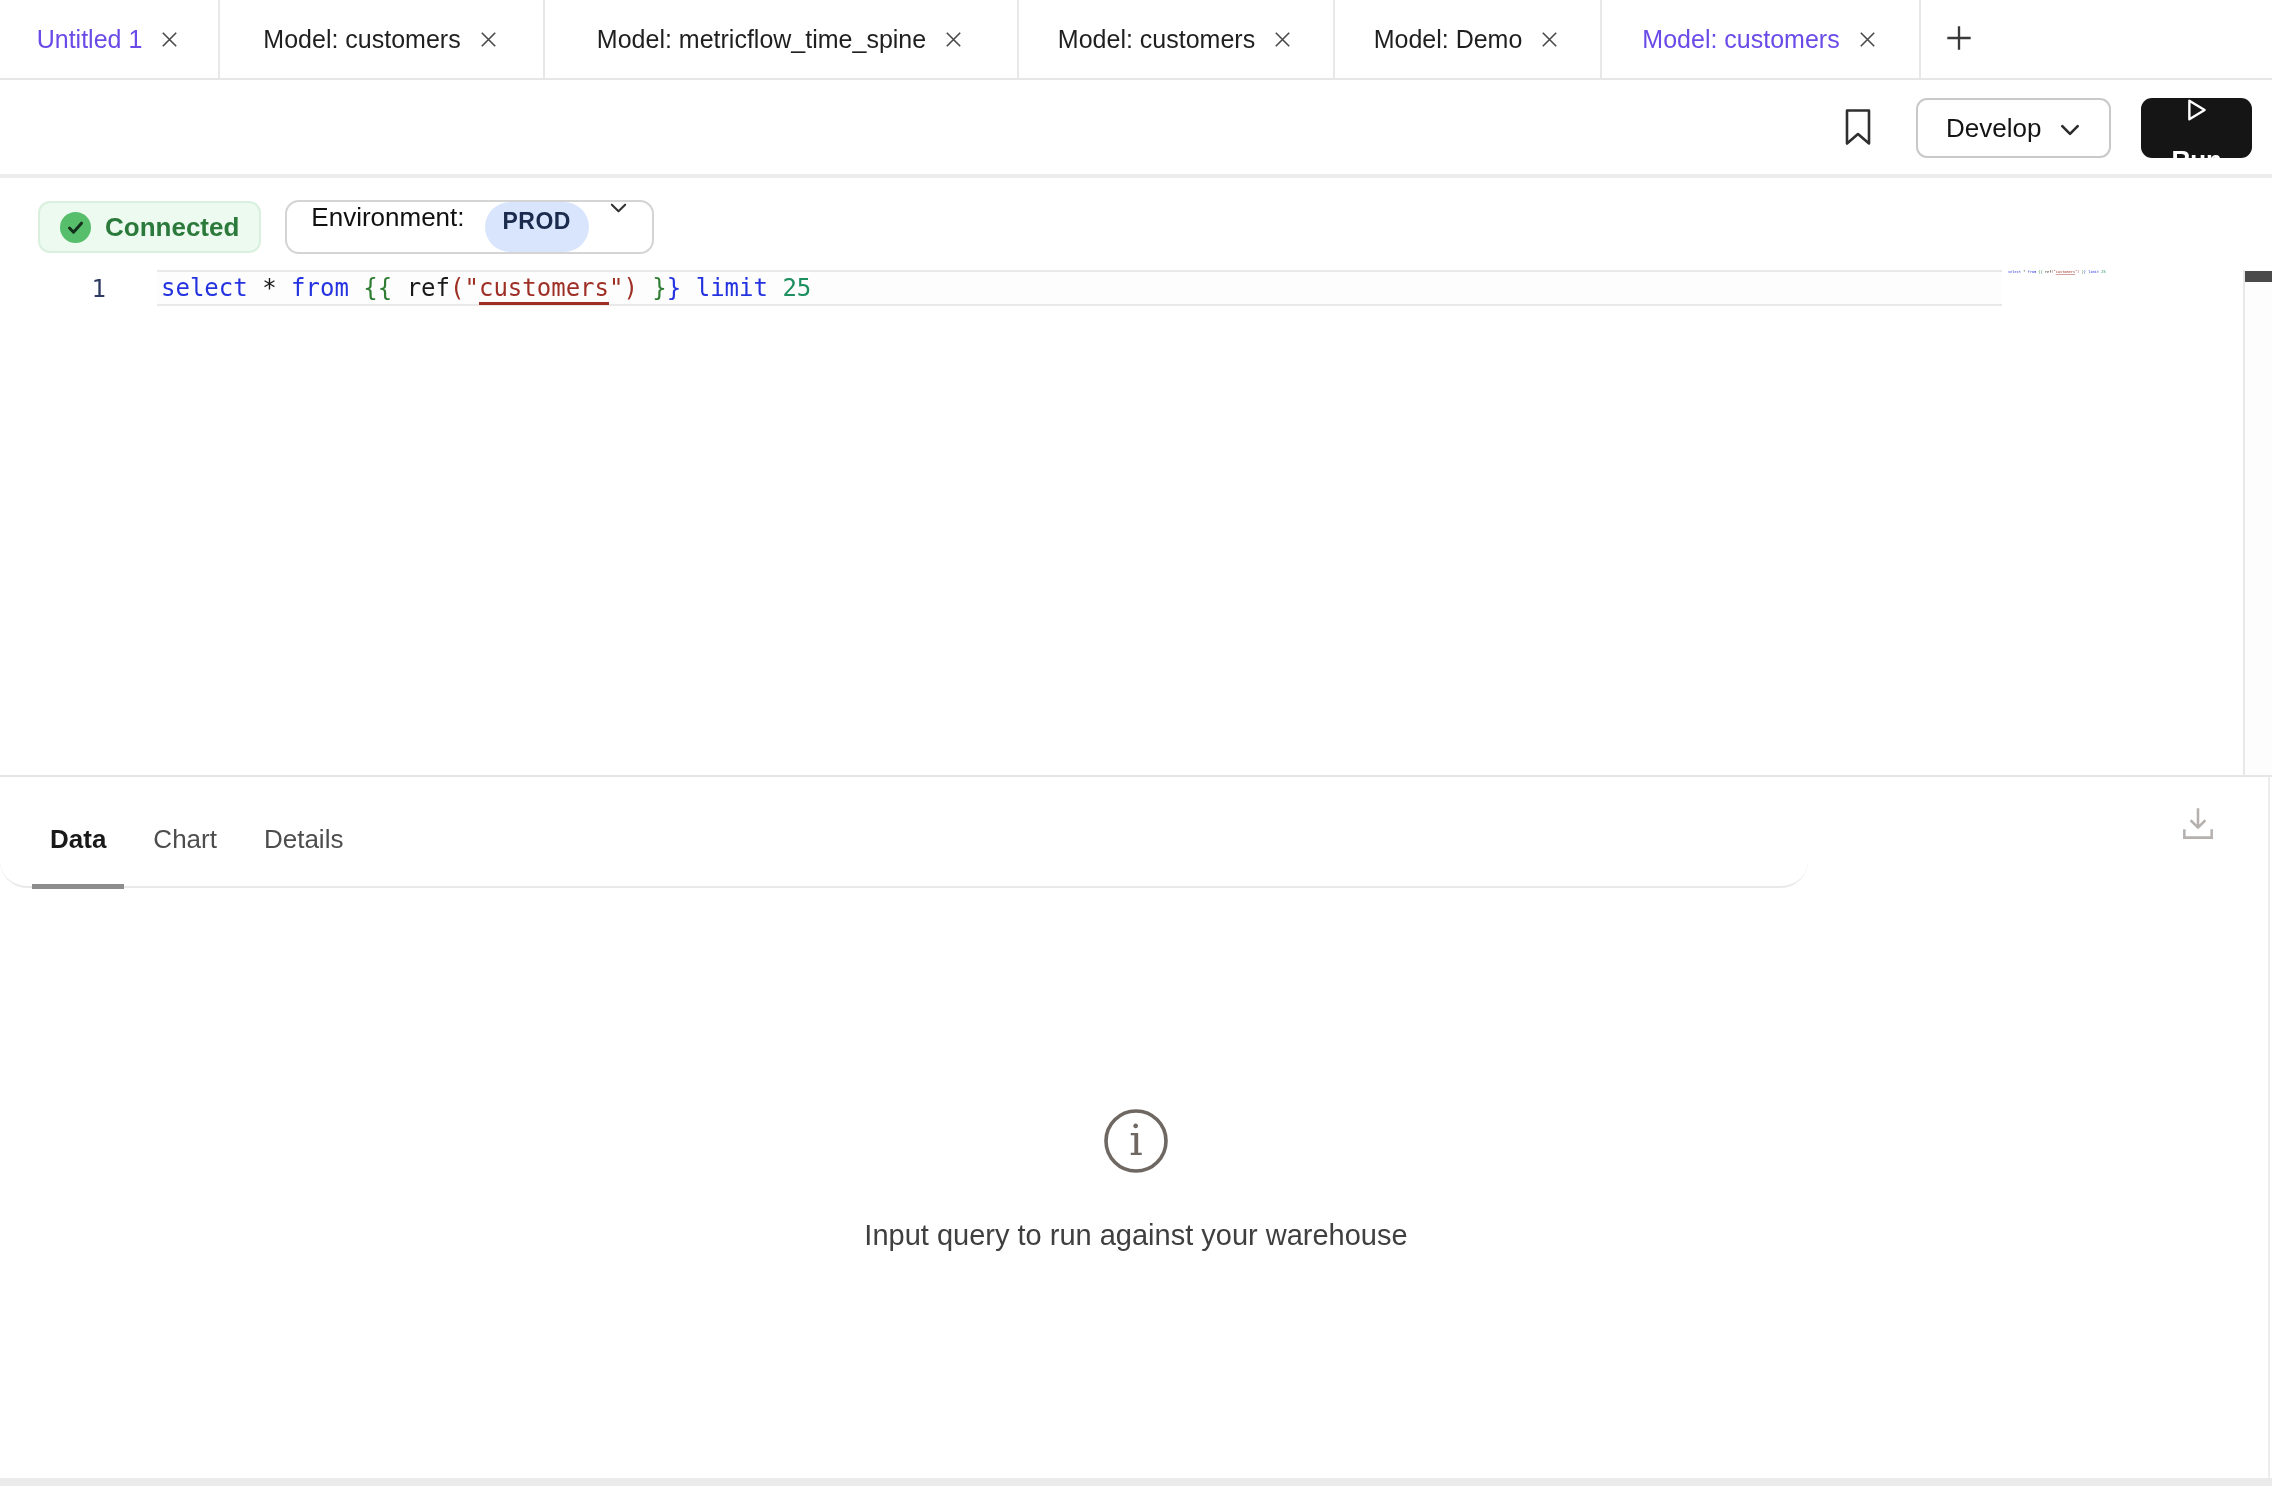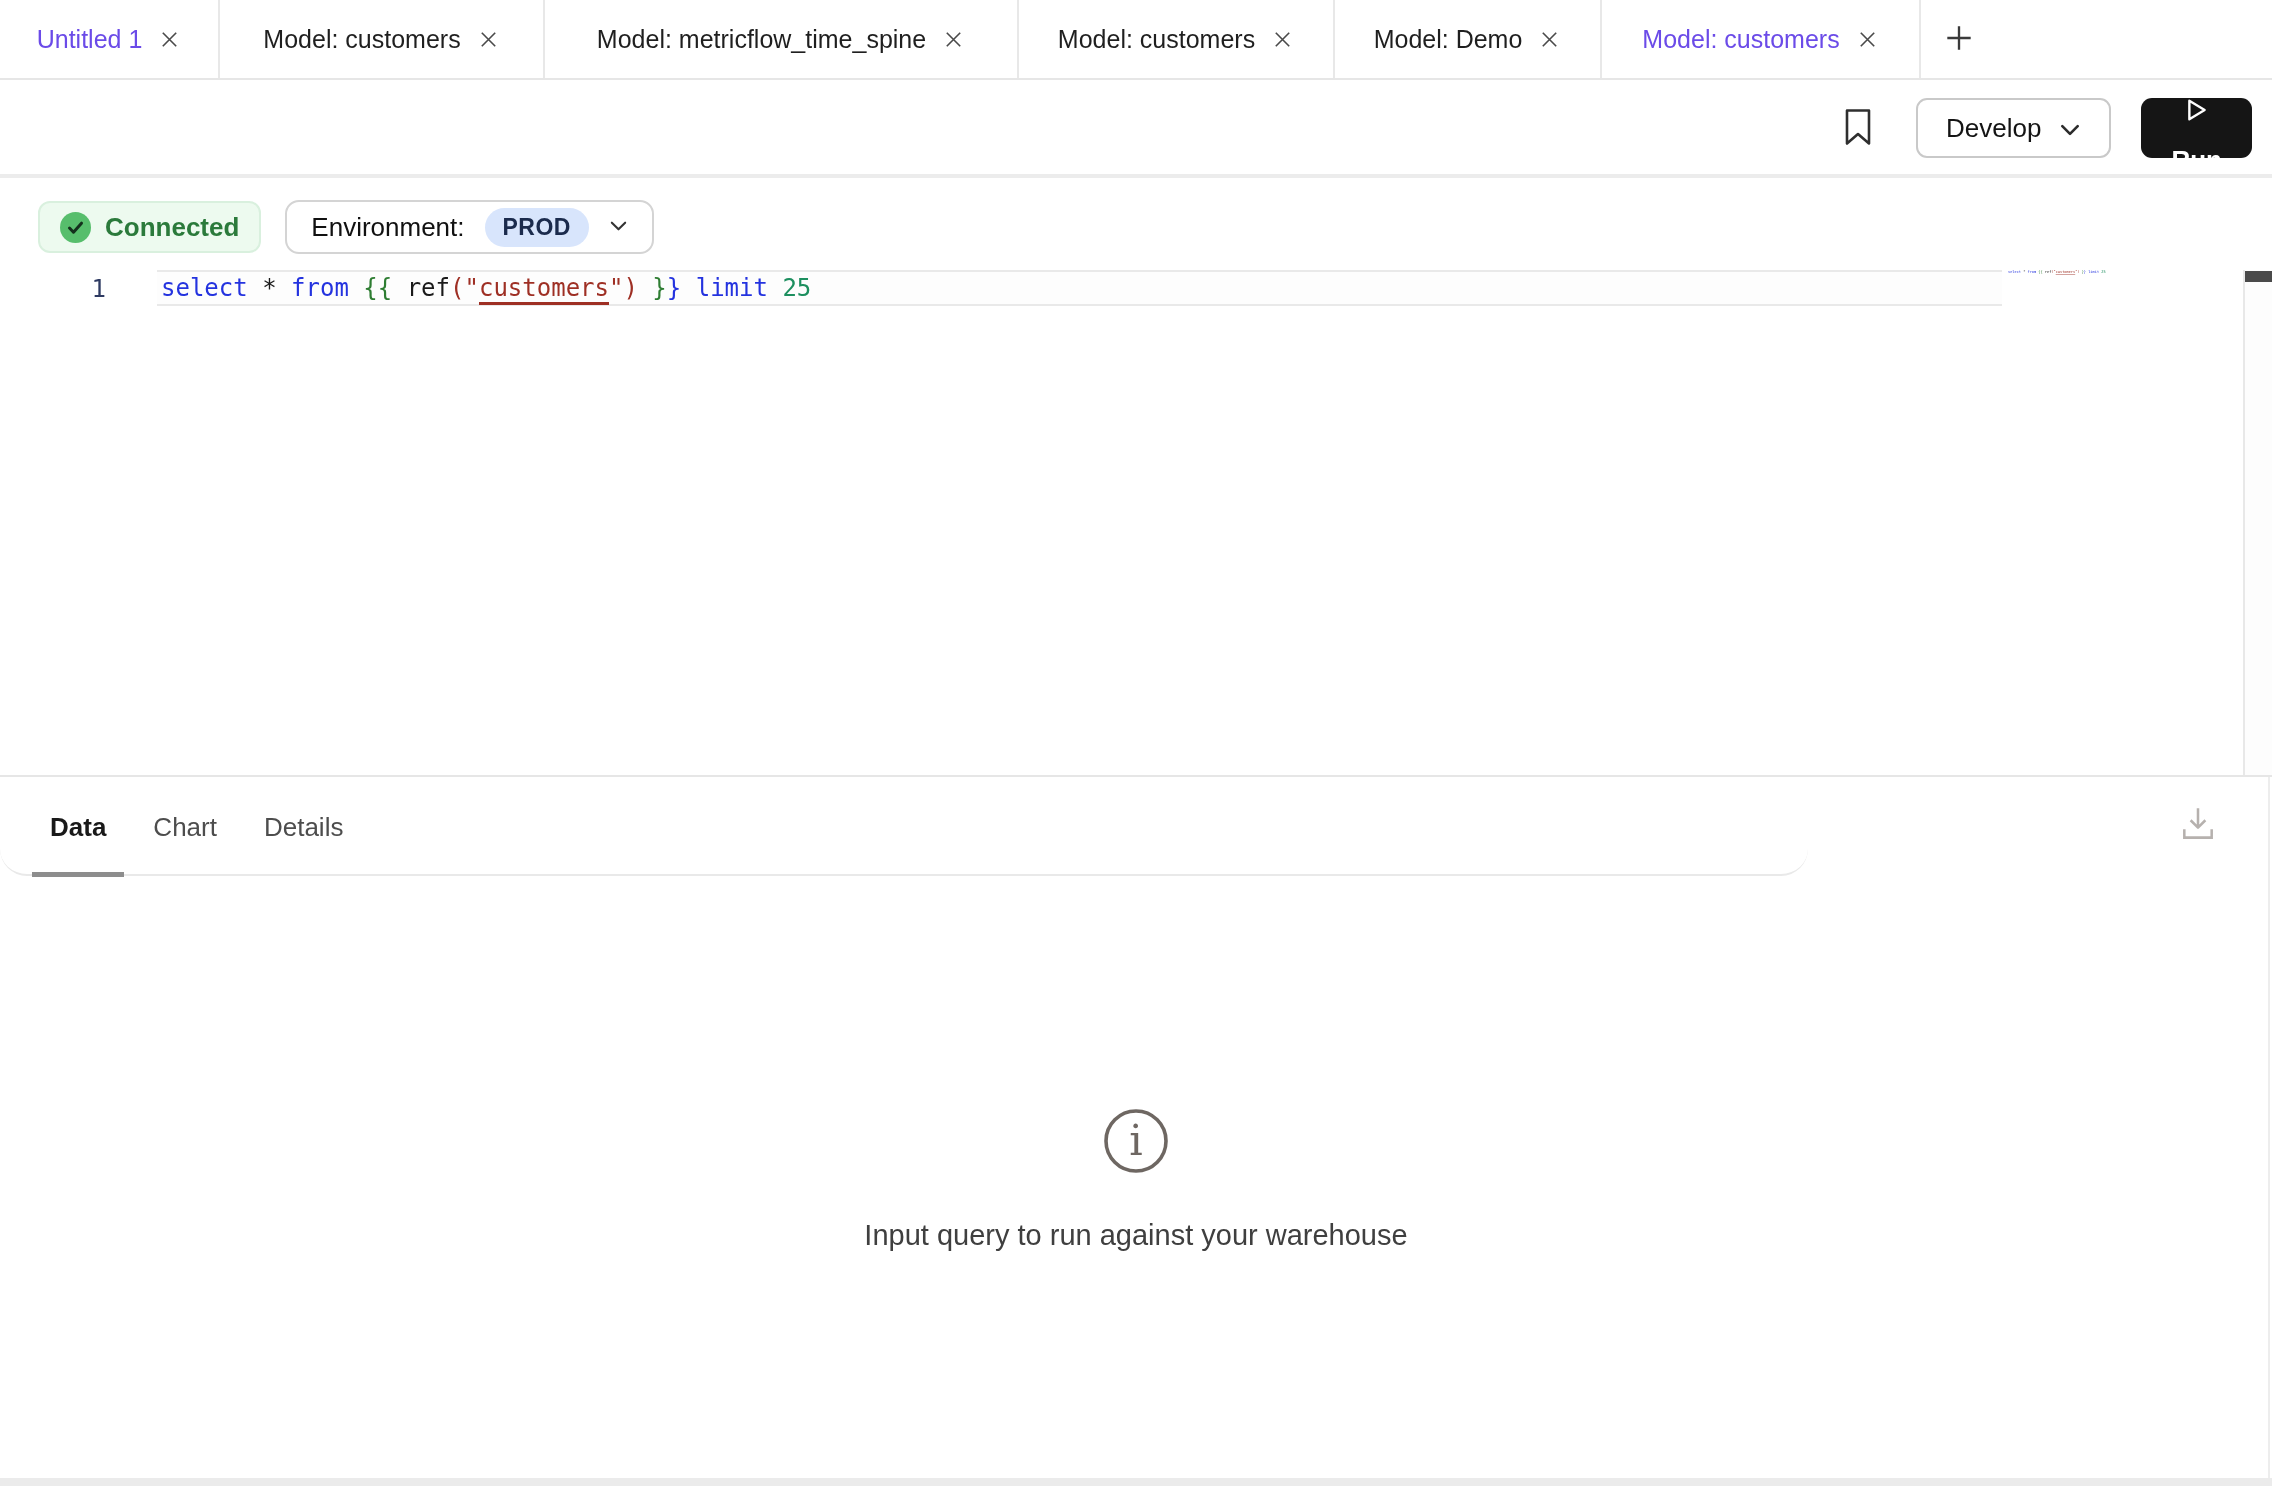--- a/index.html
+++ b/index.html
@@ -25,21 +25,21 @@
   .toolbar { position: absolute; left: 0; top: 82px; width: 2272px; height: 96px; border-bottom: 4px solid #ececec; display: flex; align-items: center; justify-content: flex-end; gap: 30px; padding-right: 20px; background: #fff; }
   .bookmark-btn { display: flex; align-items: center; justify-content: center; width: 44px; height: 52px; background: transparent; border: none; margin-right: 6px; }
   .btn-develop { display: flex; align-items: center; gap: 18px; height: 60px; padding: 0 28px; background: #fff; border: 2px solid #c9c9c9; border-radius: 11px; font-size: 26px; font-weight: 500; color: #141414; font-family: "Liberation Sans", sans-serif; }
   .btn-run { display: flex; align-items: center; gap: 16px; height: 60px; padding: 0 30px; background: #151515; border: none; border-radius: 11px; font-size: 26px; font-weight: 600; color: #ffffff; font-family: "Liberation Sans", sans-serif; flex-direction: column; }
 
   
   .editor-pane { position: absolute; left: 0; top: 186px; width: 2272px; height: 589px; background: #fff; }
   .status-row { position: absolute; left: 38px; top: 14px; display: flex; align-items: center; gap: 24px; }
   .connected-badge { display: flex; align-items: center; gap: 14px; height: 52px; padding: 0 20px; background: #edfaef; border: 2px solid #d9f0de; border-radius: 12px; }
   .connected-badge .label { color: #2b7a3b; font-size: 26px; font-weight: 600; }
-  .env-select { display: flex; align-items: center; gap: 20px; height: 54px; padding: 0 24px; background: #fff; border: 2px solid #d4d4d4; border-radius: 14px; font-family: "Liberation Sans", sans-serif; }
+  .env-select { display: flex; gap: 20px; height: 54px; padding: 0 24px; background: #fff; border: 2px solid #d4d4d4; border-radius: 14px; font-family: "Liberation Sans", sans-serif; }
   .env-select .env-label { font-size: 26px; color: #111; font-weight: 500; }
   .env-pill { background: #d8e5fc; color: #1b2b4d; font-size: 23px; font-weight: 700; padding: 6px 18px; border-radius: 999px; letter-spacing: 0.5px; }
 
   .code-area { position: absolute; left: 0; top: 84px; width: 2272px; height: 505px; font-family: "DejaVu Sans Mono", monospace; }
   .gutter-line-number { position: absolute; left: 60px; top: 2px; width: 46px; text-align: right; font-size: 24px; line-height: 34px; color: #2e3a62; }
   .active-line { position: absolute; left: 157px; top: 0; width: 1845px; height: 36px; background: #fdfdfd; border-top: 2px solid #e9e9e9; border-bottom: 2px solid #e9e9e9; }
   .code-line { position: absolute; left: 161px; top: 2px; font-size: 24px; line-height: 32px; white-space: pre; color: #1a1a1a; }
   .tok-keyword { color: #2433df; }
   .tok-plain { color: #1a1a1a; }
   .tok-operator { color: #1a1a1a; }
@@ -48,21 +48,21 @@
   .tok-string-underline { color: #9e2f24; border-bottom: 3px solid #9e2f24; }
   .tok-number { color: #1d8f5f; }
 
   .minimap { position: absolute; left: 2008px; top: 0px; width: 230px; height: 60px; overflow: hidden; }
   .minimap-inner { font-size: 24px; white-space: pre; transform: scale(0.15); transform-origin: 0 0; font-family: "DejaVu Sans Mono", monospace; }
   .scroll-strip { position: absolute; left: 2243px; top: 0px; width: 29px; height: 505px; background: #fdfdfd; border-left: 2px solid #e8e8e8; }
   .scroll-thumb { position: absolute; left: 0; top: 1px; width: 29px; height: 11px; background: #4a4a4a; }
 
   
   .results-panel { position: absolute; left: 0; top: 775px; width: 2272px; height: 711px; border-top: 2px solid #e6e6e6; background: #fff; }
-  .results-tabs-row { position: absolute; left: 0; top: 4px; width: 1808px; height: 95px; border-bottom: 2px solid #e9e9e9; display: flex; align-items: center; gap: 47px; padding-left: 50px; border-radius: 27px; }
+  .results-tabs-row { position: absolute; left: 0; top: 16px; width: 1808px; height: 95px; border-bottom: 2px solid #e9e9e9; display: flex; align-items: center; gap: 47px; padding-left: 50px; border-radius: 27px; }
   .rtab { position: relative; font-size: 26px; color: #4d4d4d; background: none; border: none; font-family: "Liberation Sans", sans-serif; height: 93px; display: flex; align-items: center; }
   .rtab.active { color: #191919; font-weight: 600; }
   .rtab.active::after { content: ""; position: absolute; left: -18px; right: -18px; bottom: -3px; height: 5px; background: #8d8d8d; }
   .download-btn { position: absolute; right: 54px; top: 28px; width: 40px; height: 42px; background: none; border: none; display: flex; align-items: center; justify-content: center; }
 
   .empty-state { position: absolute; left: 0; top: 330px; width: 2272px; display: flex; flex-direction: column; align-items: center; gap: 40px; }
   .empty-message { font-size: 29px; font-weight: 500; color: #3f3f3f; }
 
   .results-right-line { position: absolute; right: 2px; top: 0; bottom: 8px; width: 2px; background: #ededed; }
   .bottom-strip { position: absolute; left: 0; bottom: 0; width: 2272px; height: 8px; background: #ebebeb; }

